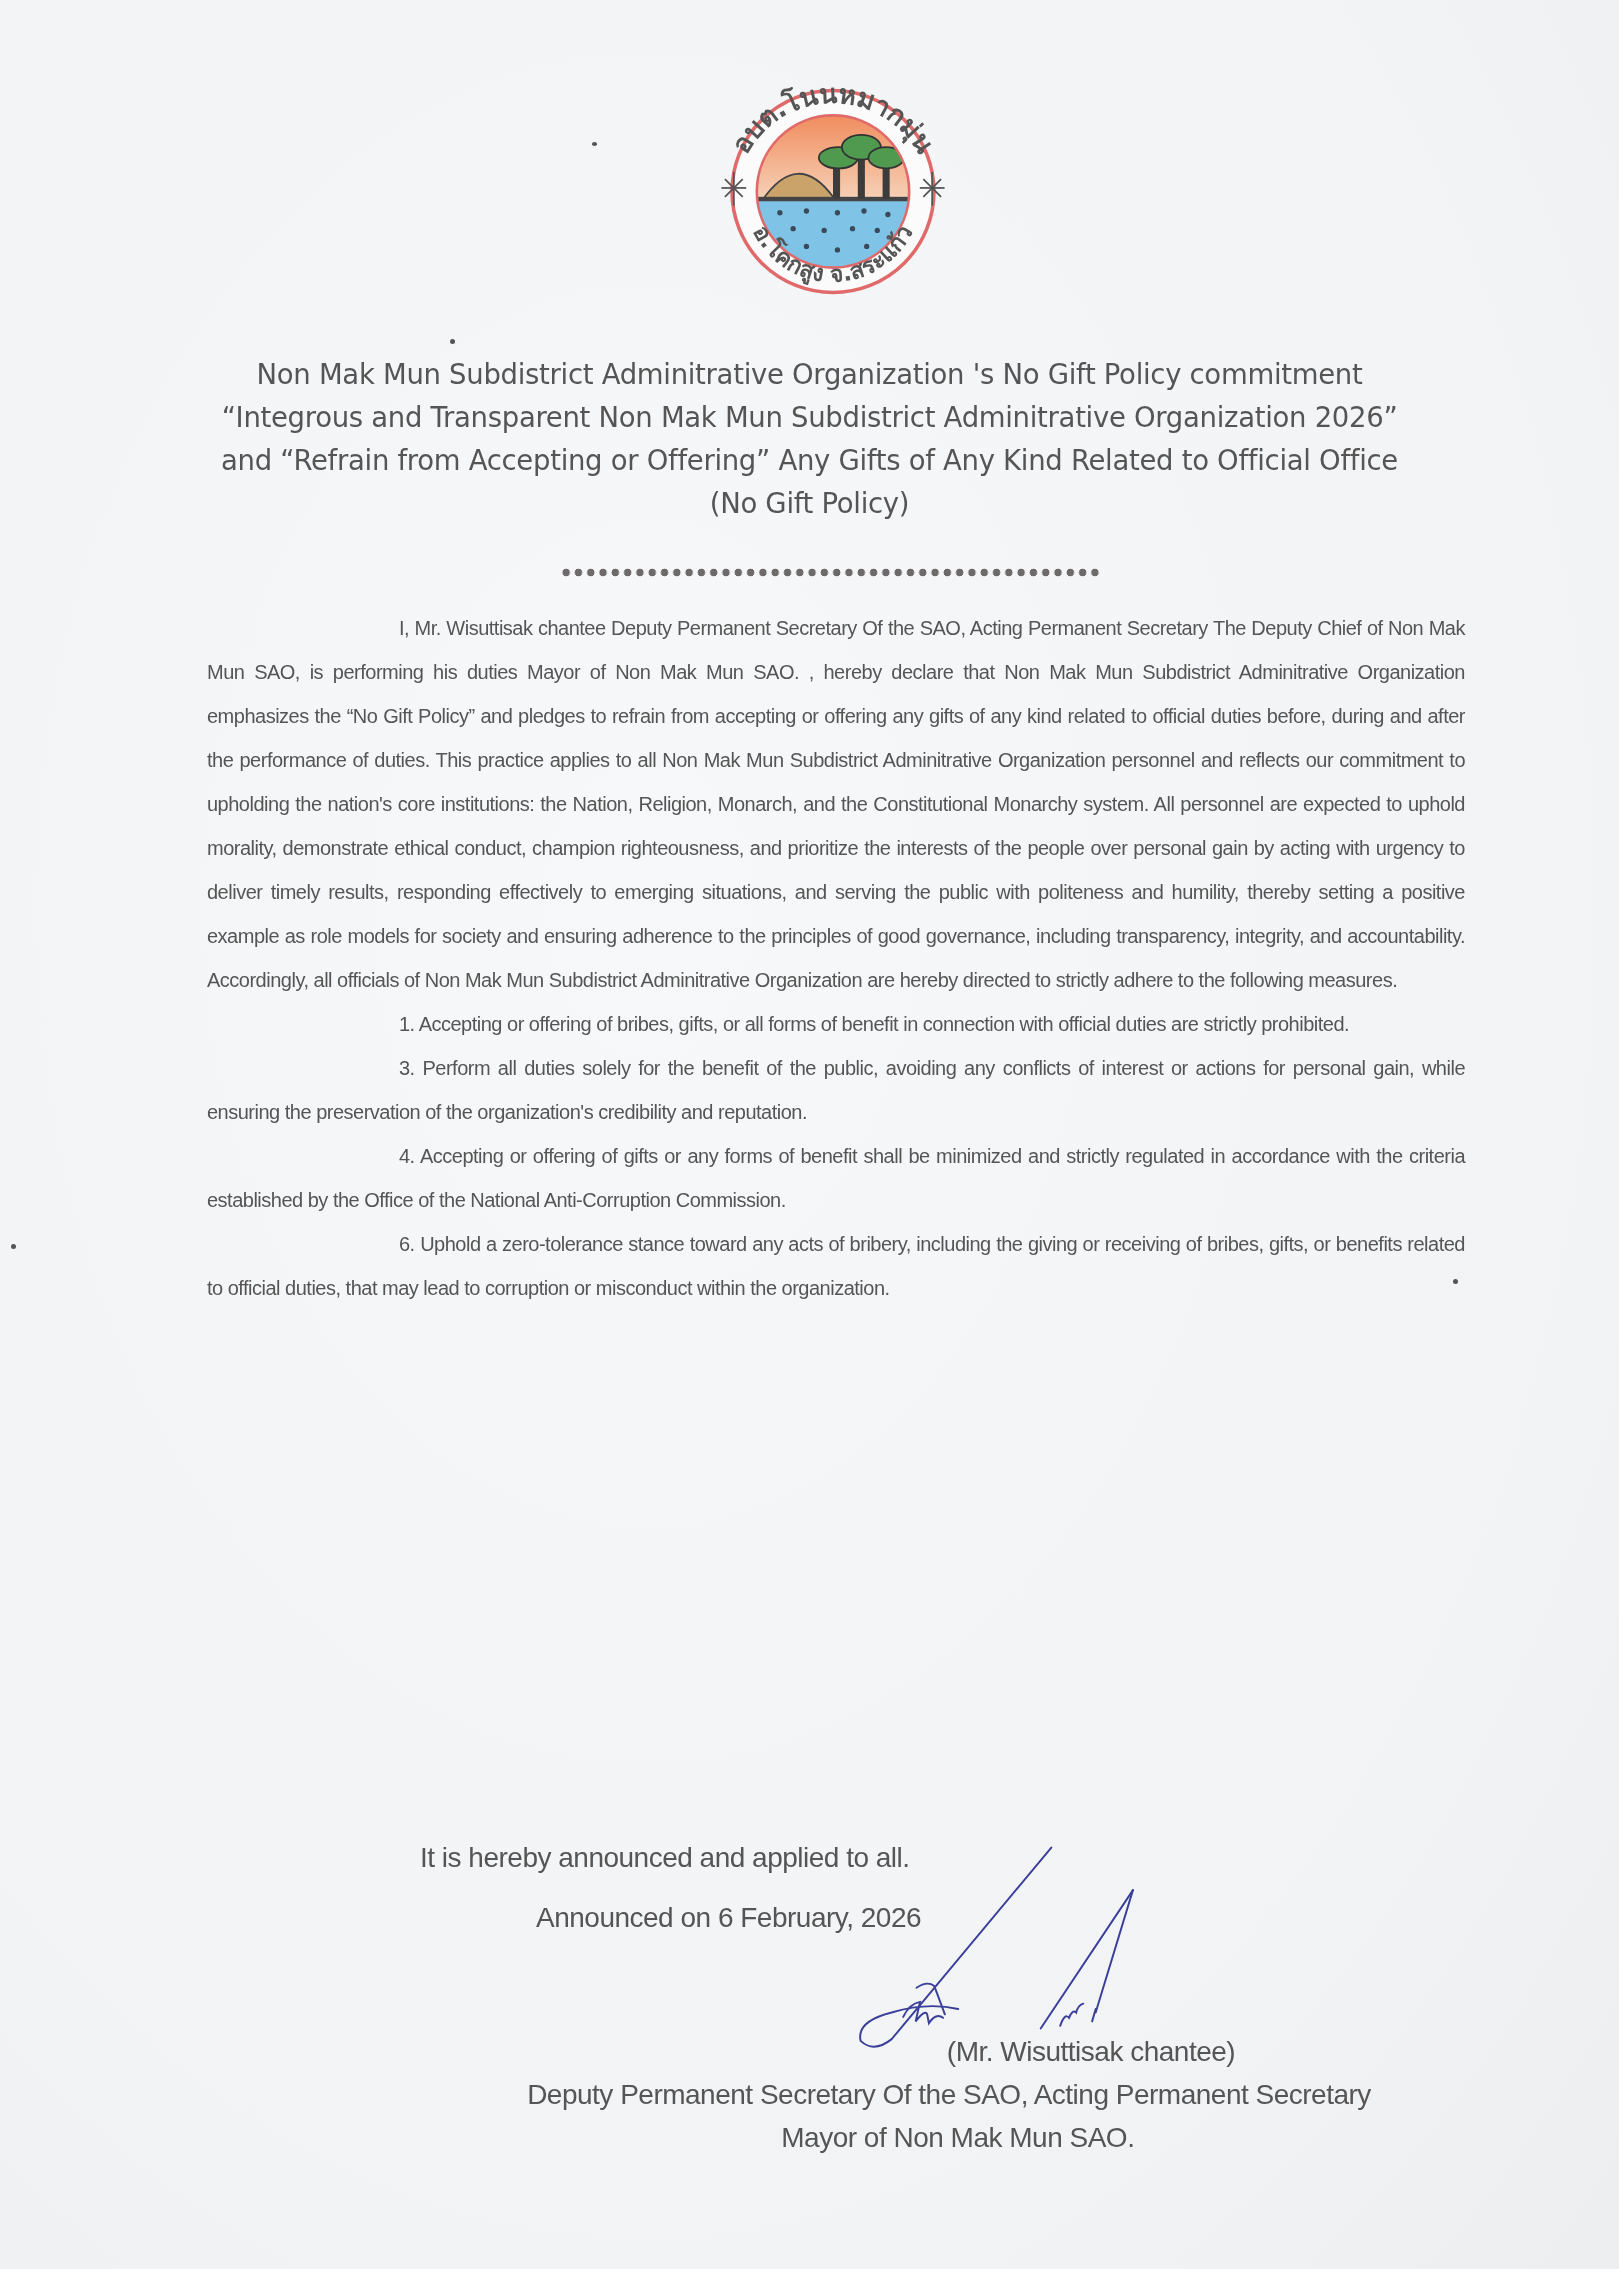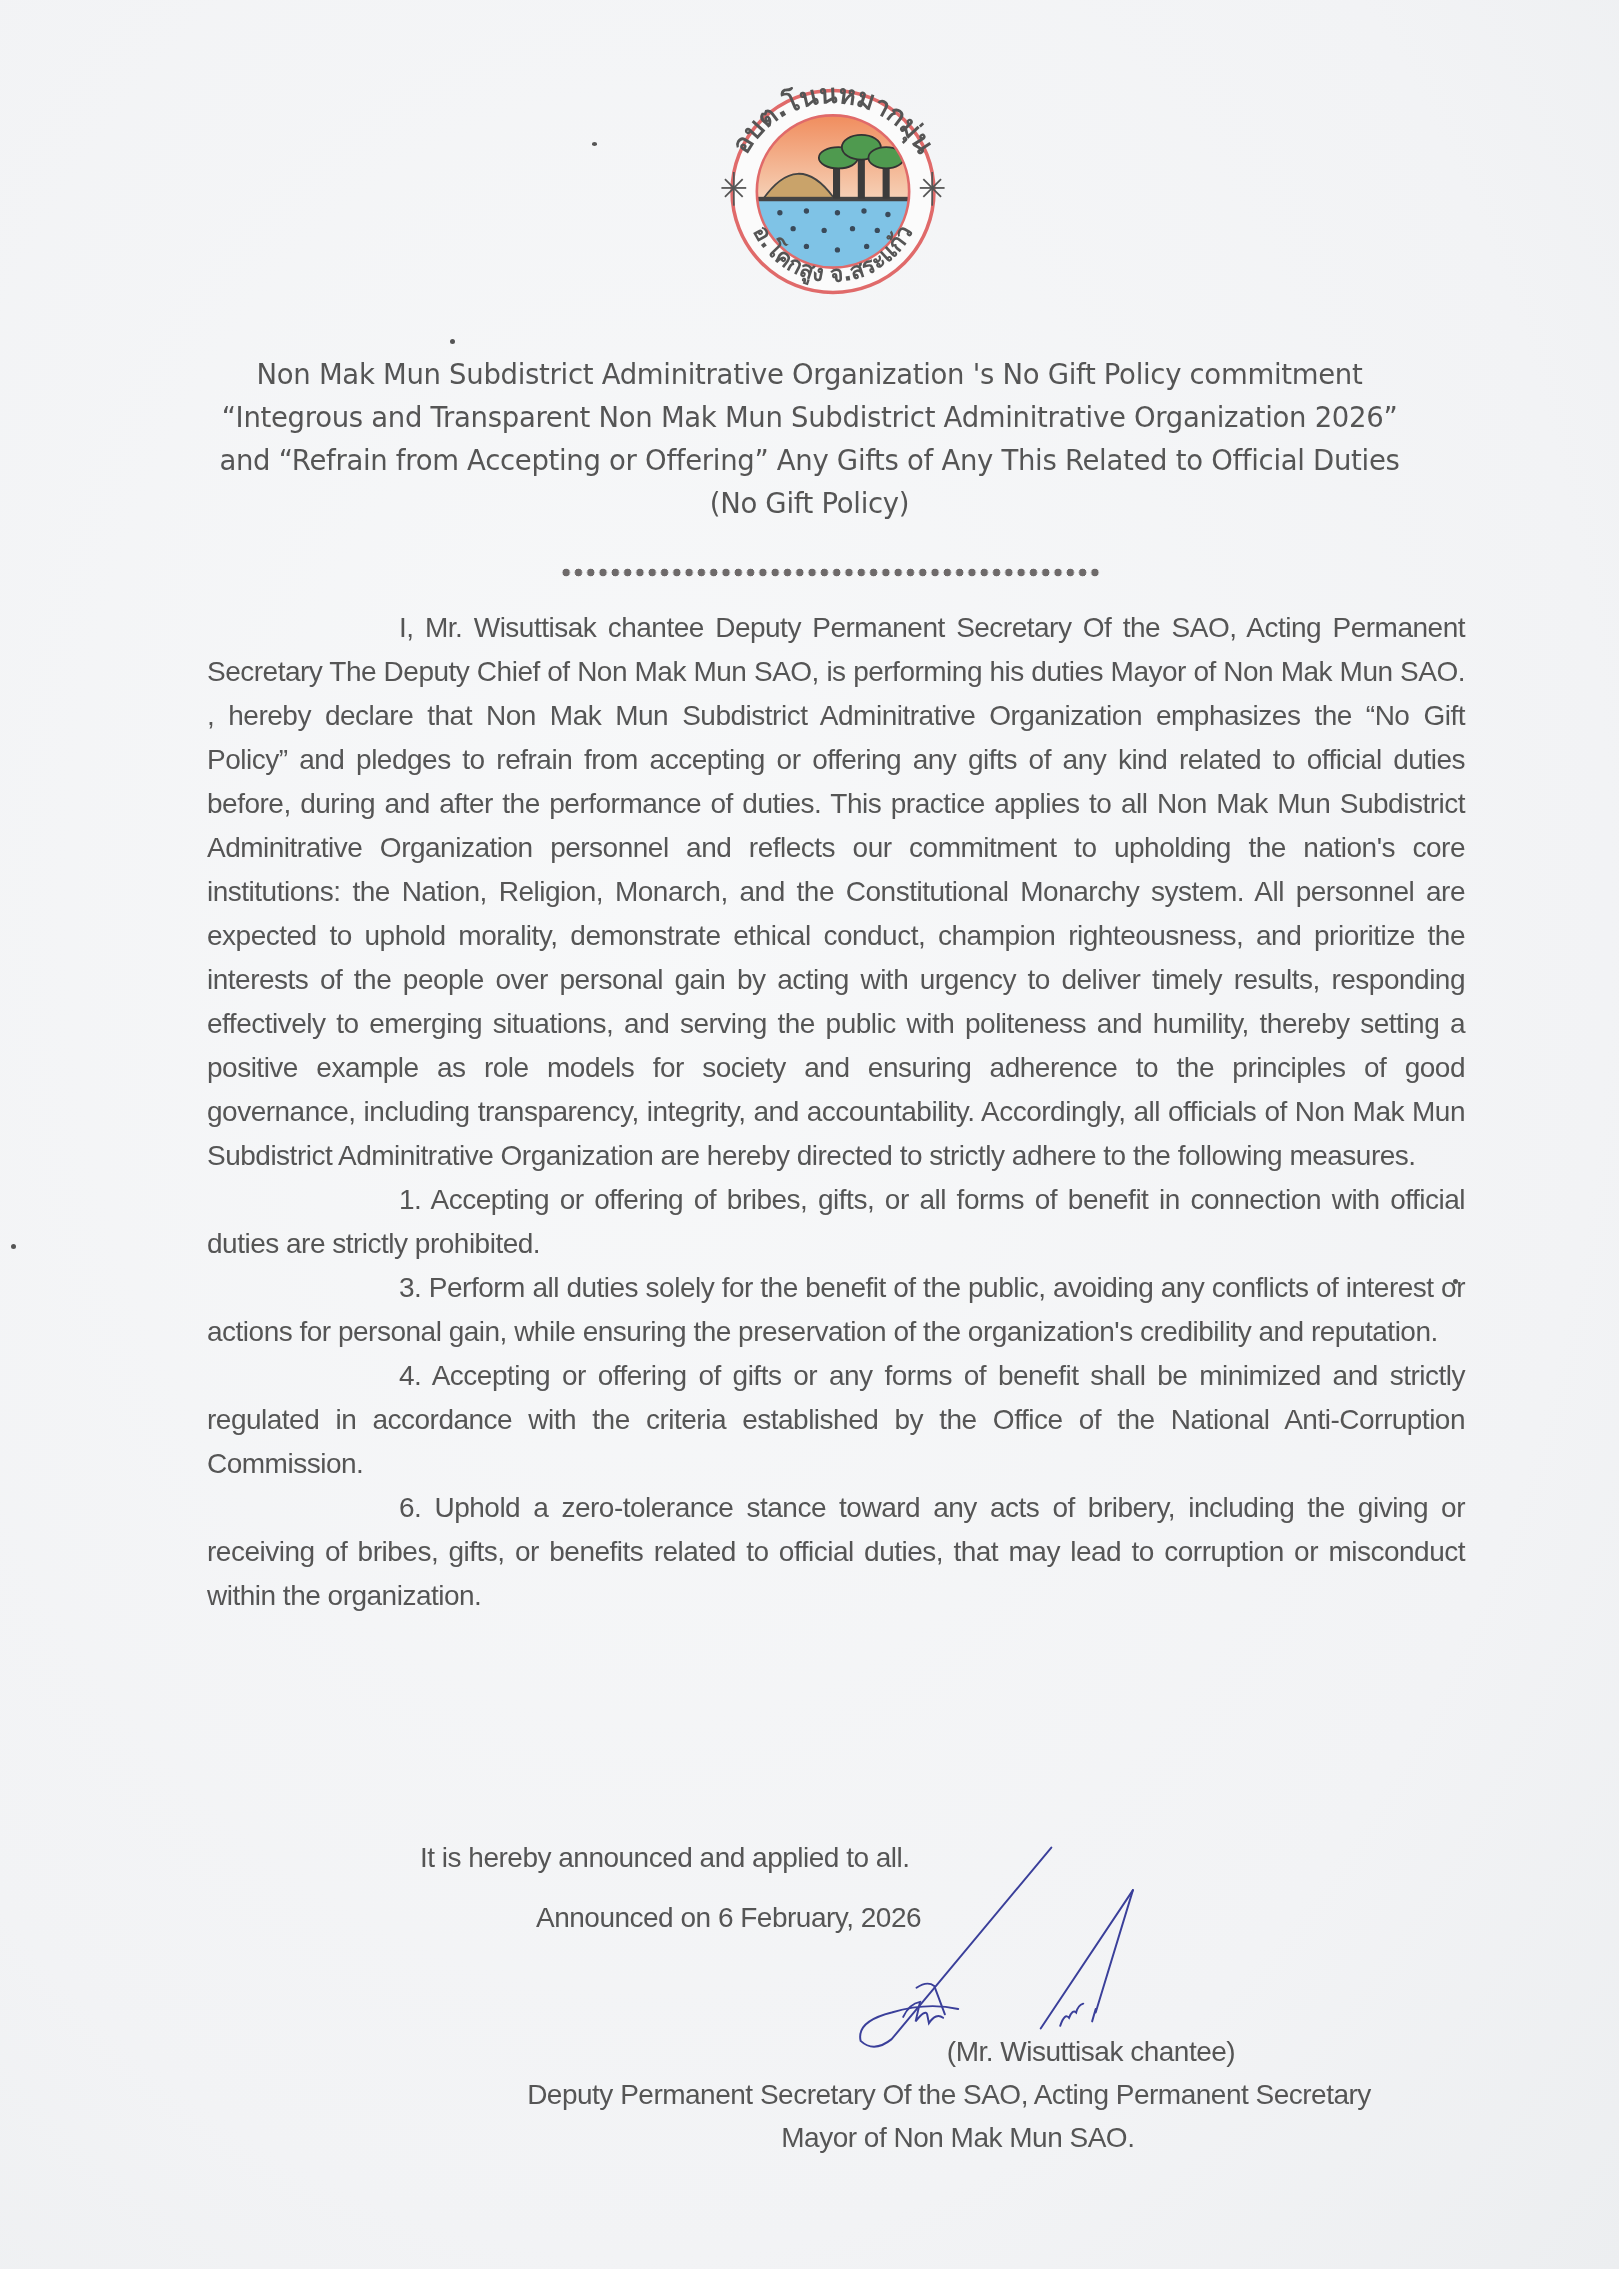--- a/index.html
+++ b/index.html
@@ -20,21 +20,21 @@
     font-family: "DejaVu Sans", sans-serif; letter-spacing: -0.3px;
   }
   .title-block div { white-space: nowrap; }
   .separator {
     position: absolute; left: 560px; top: 567px; width: 543px; height: 10.6px;
     background-image: radial-gradient(circle, #6e6a6a 3.5px, transparent 4px);
     background-size: 12.3px 10.6px; background-repeat: repeat-x;
   }
   .body-text {
     position: absolute; left: 207px; top: 606px; width: 1258px;
-    font-size: 28px; line-height: 44px; color: #555;
+    font-size: 20px; line-height: 44px; color: #555;
     text-align: justify; letter-spacing: -0.5px;
   }
   .body-text p { margin: 0; }
   .indent { text-indent: 192px; }
   .closing { position: absolute; font-size: 28px; color: #555; white-space: nowrap; letter-spacing: -0.5px; }
   .signature { position: absolute; left: 794px; top: 1844px; width: 355px; height: 204px; }
   .sig-block {
     position: absolute; left: 470px; top: 2030px; width: 958px;
     text-align: center; font-size: 28px; line-height: 43px; color: #555; letter-spacing: -0.5px;
   }
@@ -102,21 +102,21 @@
       <line x1="252" y1="104" x2="272" y2="124"></line>
         <line x1="272" y1="104" x2="252" y2="124"></line>
       <line x1="262" y1="96" x2="262" y2="134"></line>
         <line x1="248" y1="114" x2="276" y2="114"></line>
     </g>
   </svg>
 
   <div class="title-block">
     <div>Non Mak Mun Subdistrict Adminitrative Organization 's No Gift Policy commitment</div>
     <div>“Integrous and Transparent Non Mak Mun Subdistrict Adminitrative Organization 2026”</div>
-    <div>and “Refrain from Accepting or Offering” Any Gifts of Any This Related to Official Duties</div>
+    <div>and “Refrain from Accepting or Offering” Any Gifts of Any Kind Related to Official Office</div>
     <div>(No Gift Policy)</div>
   </div>
 
   <div class="separator"></div>
 
   <div class="body-text">
     <p class="indent">I, Mr. Wisuttisak  chantee Deputy Permanent Secretary Of the SAO, Acting Permanent Secretary The Deputy Chief of Non Mak Mun SAO, is performing his duties Mayor of Non Mak Mun SAO. , hereby declare that Non Mak Mun Subdistrict Adminitrative Organization emphasizes the “No Gift Policy” and pledges to refrain from accepting or offering any gifts of any kind related to official duties before, during and after the performance of duties. This practice applies to all Non Mak Mun Subdistrict Adminitrative Organization personnel and reflects our commitment to upholding the nation's core institutions: the Nation, Religion, Monarch, and the Constitutional Monarchy system. All personnel are expected to uphold morality, demonstrate ethical conduct, champion righteousness, and prioritize the interests of the people over personal gain by acting with urgency to deliver timely results, responding effectively to emerging situations, and serving the public with politeness and humility, thereby setting a positive example as role models for society and ensuring adherence to the principles of good governance, including transparency, integrity, and accountability. Accordingly, all officials of Non Mak Mun Subdistrict Adminitrative Organization are hereby directed to strictly adhere to the following measures.</p>
     <p class="indent">1. Accepting or offering of bribes, gifts, or all forms of benefit in connection with official duties are strictly prohibited.</p>
     <p class="indent">3. Perform all duties solely for the benefit of the public, avoiding any conflicts of interest or actions for personal gain, while ensuring the preservation of the organization's credibility and reputation.</p>
     <p class="indent">4. Accepting or offering of gifts or any forms of benefit shall be minimized and strictly regulated in accordance with the criteria established by the Office of the National Anti-Corruption Commission.</p>

